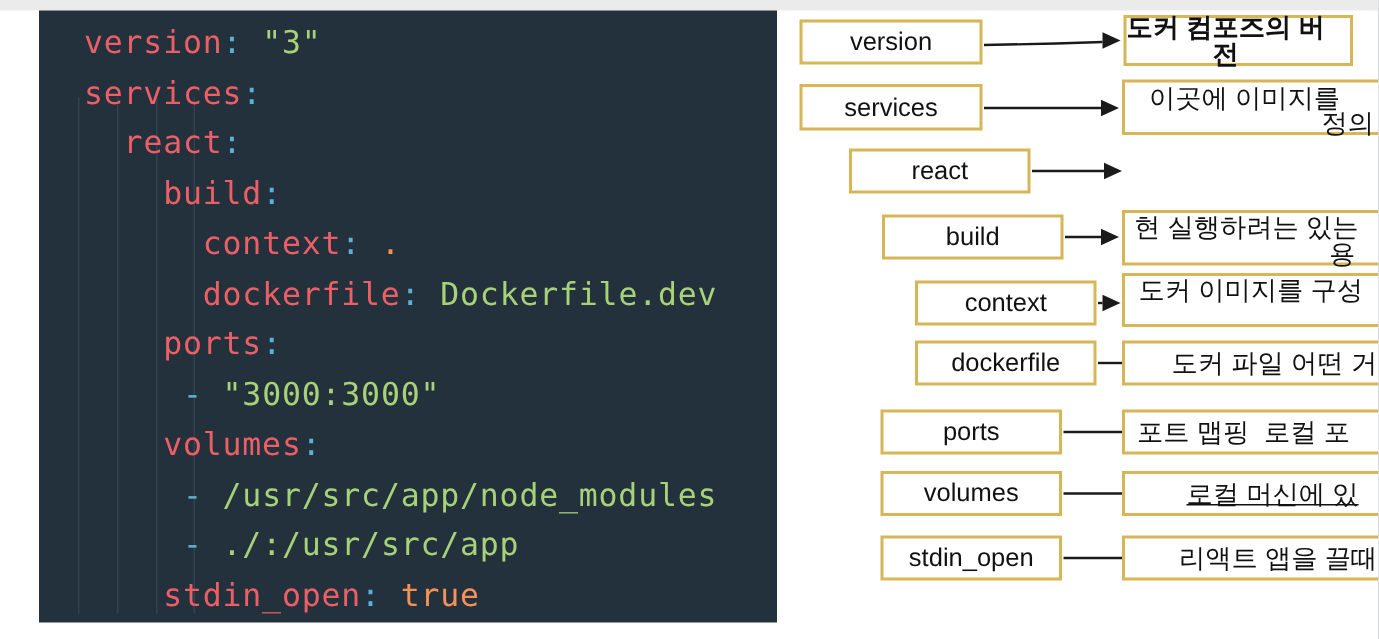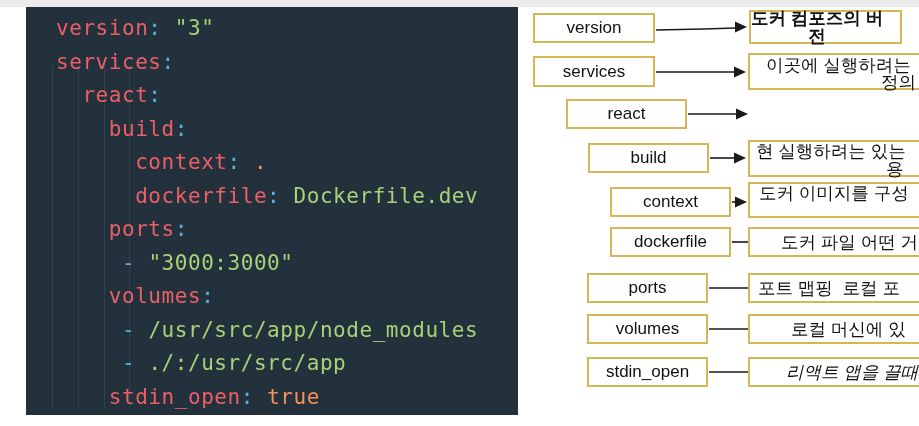--- a/index.html
+++ b/index.html
@@ -69,21 +69,21 @@
   <div class="diagram-layer" id="diagram">
       <div class="keybox" style="left: 533px; top: 13px; width: 122px; height: 30px; border-color: rgb(214, 182, 86);">
         <span>version</span>
       </div>
       <div class="notebox center" style="left: 749px; top: 10px; width: 153px; height: 34px; border-color: rgb(214, 182, 86);"><span>도커 컴포즈의 버
 전</span></div>
       <div class="keybox" style="left: 533px; top: 56px; width: 122px; height: 31px; border-color: rgb(214, 182, 86);">
         <span>services</span>
       </div>
       <div class="notebox" style="left: 748px; top: 53px; width: 250px; height: 37px; border-color: rgb(214, 182, 86);">
-        <span class="frag" style="left: 16px; top: 1px;">이곳에 실행하려는</span>
+        <span class="frag" style="left: 16px; top: 1px;">이곳에 이미지를</span>
         <span class="frag" style="left: 131px; top: 18px;">정의</span>
       </div>
       <div class="keybox" style="left: 566px; top: 99px; width: 121px; height: 30px; border-color: rgb(214, 182, 86);">
         <span>react</span>
       </div>
       <div class="keybox" style="left: 588px; top: 143px; width: 121px; height: 30px; border-color: rgb(214, 182, 86);">
         <span>build</span>
       </div>
       <div class="notebox" style="left: 748px; top: 140px; width: 250px; height: 37px; border-color: rgb(214, 182, 86);">
         <span class="frag" style="left: 6px; top: 0px;">현 실행하려는 있는</span>
@@ -104,22 +104,22 @@
       <div class="keybox" style="left: 587px; top: 273px; width: 121px; height: 30px; border-color: rgb(214, 182, 86);">
         <span>ports</span>
       </div>
       <div class="notebox" style="left: 748px; top: 273px; width: 250px; height: 30px; border-color: rgb(214, 182, 86);">
         <span class="frag" style="left: 8px; top: 4px;">포트 맵핑  로컬 포</span>
       </div>
       <div class="keybox" style="left: 587px; top: 314px; width: 121px; height: 30px; border-color: rgb(214, 182, 86);">
         <span>volumes</span>
       </div>
       <div class="notebox" style="left: 748px; top: 314px; width: 250px; height: 30px; border-color: rgb(214, 182, 86);">
-        <span class="frag" style="left: 41px; top: 4px;">로컬 머신에 있</span>
+        <span class="frag" style="left: 41px; top: 4px; text-decoration: underline;">로컬 머신에 있</span>
       </div>
       <div class="keybox" style="left: 587px; top: 357px; width: 121px; height: 30px; border-color: rgb(214, 182, 86);">
         <span>stdin_open</span>
       </div>
       <div class="notebox" style="left: 748px; top: 357px; width: 250px; height: 30px; border-color: rgb(214, 182, 86);">
-        <span class="frag" style="left: 36px; top: 4px; font-style: italic;">리액트 앱을 끌때</span>
+        <span class="frag" style="left: 36px; top: 4px;">리액트 앱을 끌때</span>
       </div>
     </div>
 </div>
 
 </body></html>

